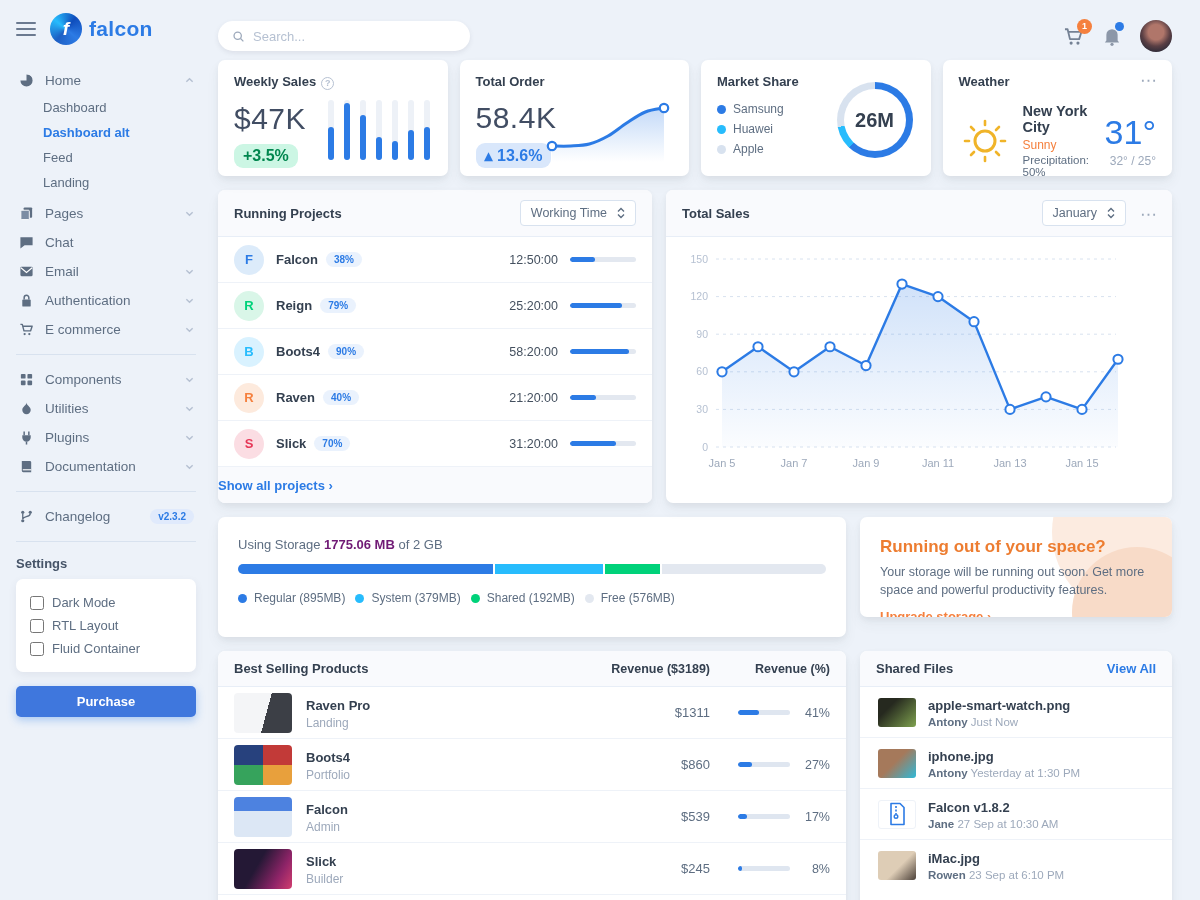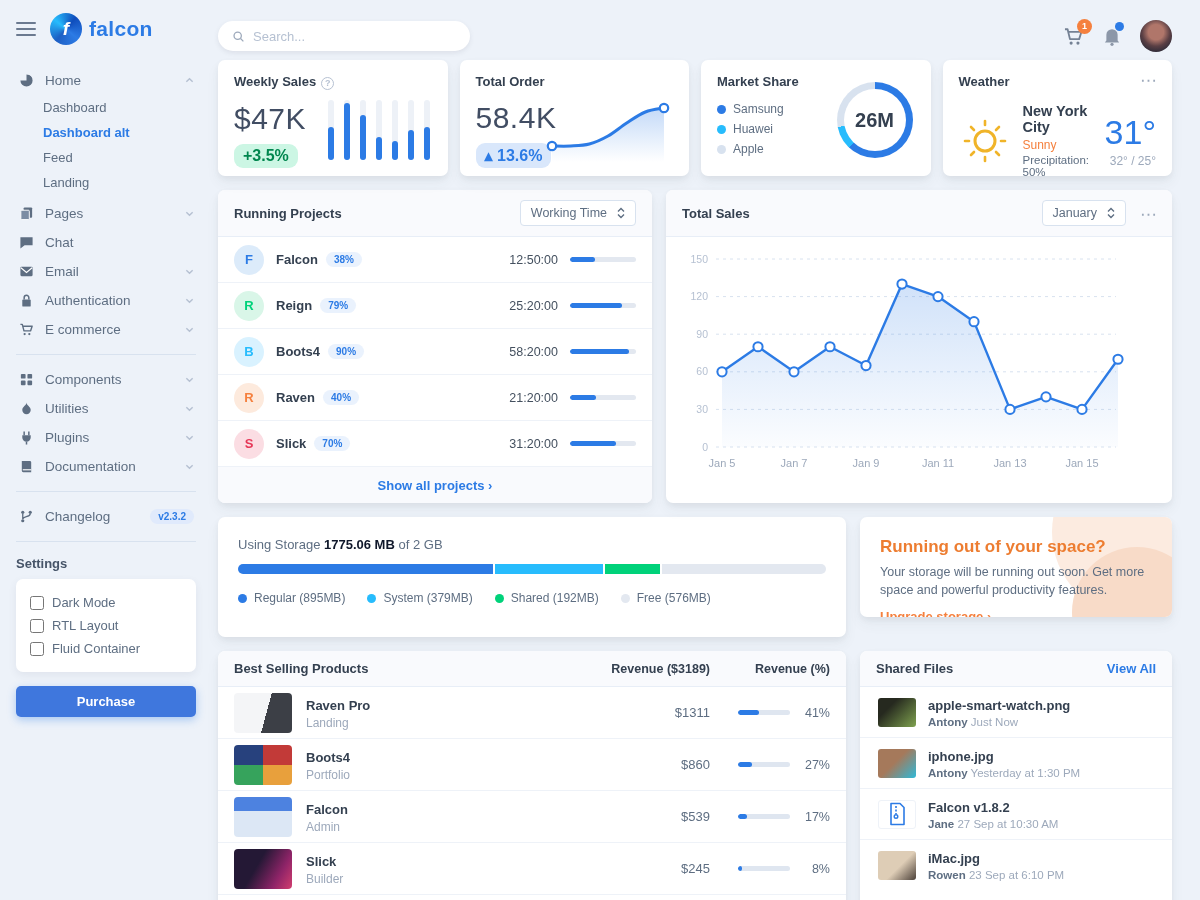--- a/index.html
+++ b/index.html
@@ -103,32 +103,32 @@
   .rp-rows .rp-row { display:flex; align-items:center; padding:0 16px; height:46px;
     border-bottom:1px solid #eef2f8; }
   .rp-avatar { width:30px; height:30px; border-radius:50%; display:flex; align-items:center;
     justify-content:center; font-size:13px; font-weight:bold; margin-right:12px; }
   .rp-name { font-size:13px; font-weight:bold; color:#344050; cursor:pointer; }
   .rp-badge { background:#eaf2fd; color:#2c7be5; font-size:10px; font-weight:bold;
     border-radius:9px; padding:2px 8px; margin-left:8px; }
   .rp-time { margin-left:auto; font-size:12.5px; color:#44505f; }
   .rp-bar { width:66px; height:5px; background:#e3e8f0; border-radius:3px; margin-left:12px; overflow:hidden; }
   .rp-bar i { display:block; height:100%; background:#2c7be5; border-radius:3px; }
-  .rp-footer { text-align:center; padding:9px 0; background:#f9fafd; border-radius:0 0 7px 7px; }
+  .rp-footer { text-align:left; padding:9px 0; background:#f9fafd; border-radius:0 0 7px 7px; }
   .link-blue { color:#2c7be5; font-size:13px; font-weight:bold; cursor:pointer; text-decoration:none; }
 
   .ts-card { flex:1; position:relative; }
   .ts-body { padding:10px 14px 0 14px; }
 
   .storage-card { width:628px; flex-shrink:0; padding:20px; height:120px; }
   .st-line { font-size:13px; color:#5e6e82; }
-  .st-line b { color:#0f172a; }
+  .st-line b { color:#701a75; }
   .st-bar { display:flex; gap:2px; height:10px; border-radius:5px; overflow:hidden; margin:12px 0 14px; }
   .st-seg { height:100%; }
-  .st-legend { display:flex; gap:22px; }
+  .st-legend { display:flex; gap:10px; }
 
   .promo-card { flex:1; padding:20px; position:relative; overflow:hidden; height:100px; }
   .promo-title { font-size:17px; font-weight:bold; color:#ed7d31; position:relative; z-index:1; }
   .promo-text { font-size:12.5px; line-height:1.45; margin-top:6px; max-width:275px; position:relative; z-index:1; }
   .promo-link { display:inline-block; margin-top:10px; font-size:13px; font-weight:bold;
     color:#f5803e; cursor:pointer; position:relative; z-index:1; }
   .blob { position:absolute; border-radius:50%; }
   .blob1 { width:170px; height:170px; right:-50px; top:-70px; background:#fcebe0; }
   .blob2 { width:130px; height:130px; right:-30px; bottom:-60px; background:#f8dbc8; }
 

